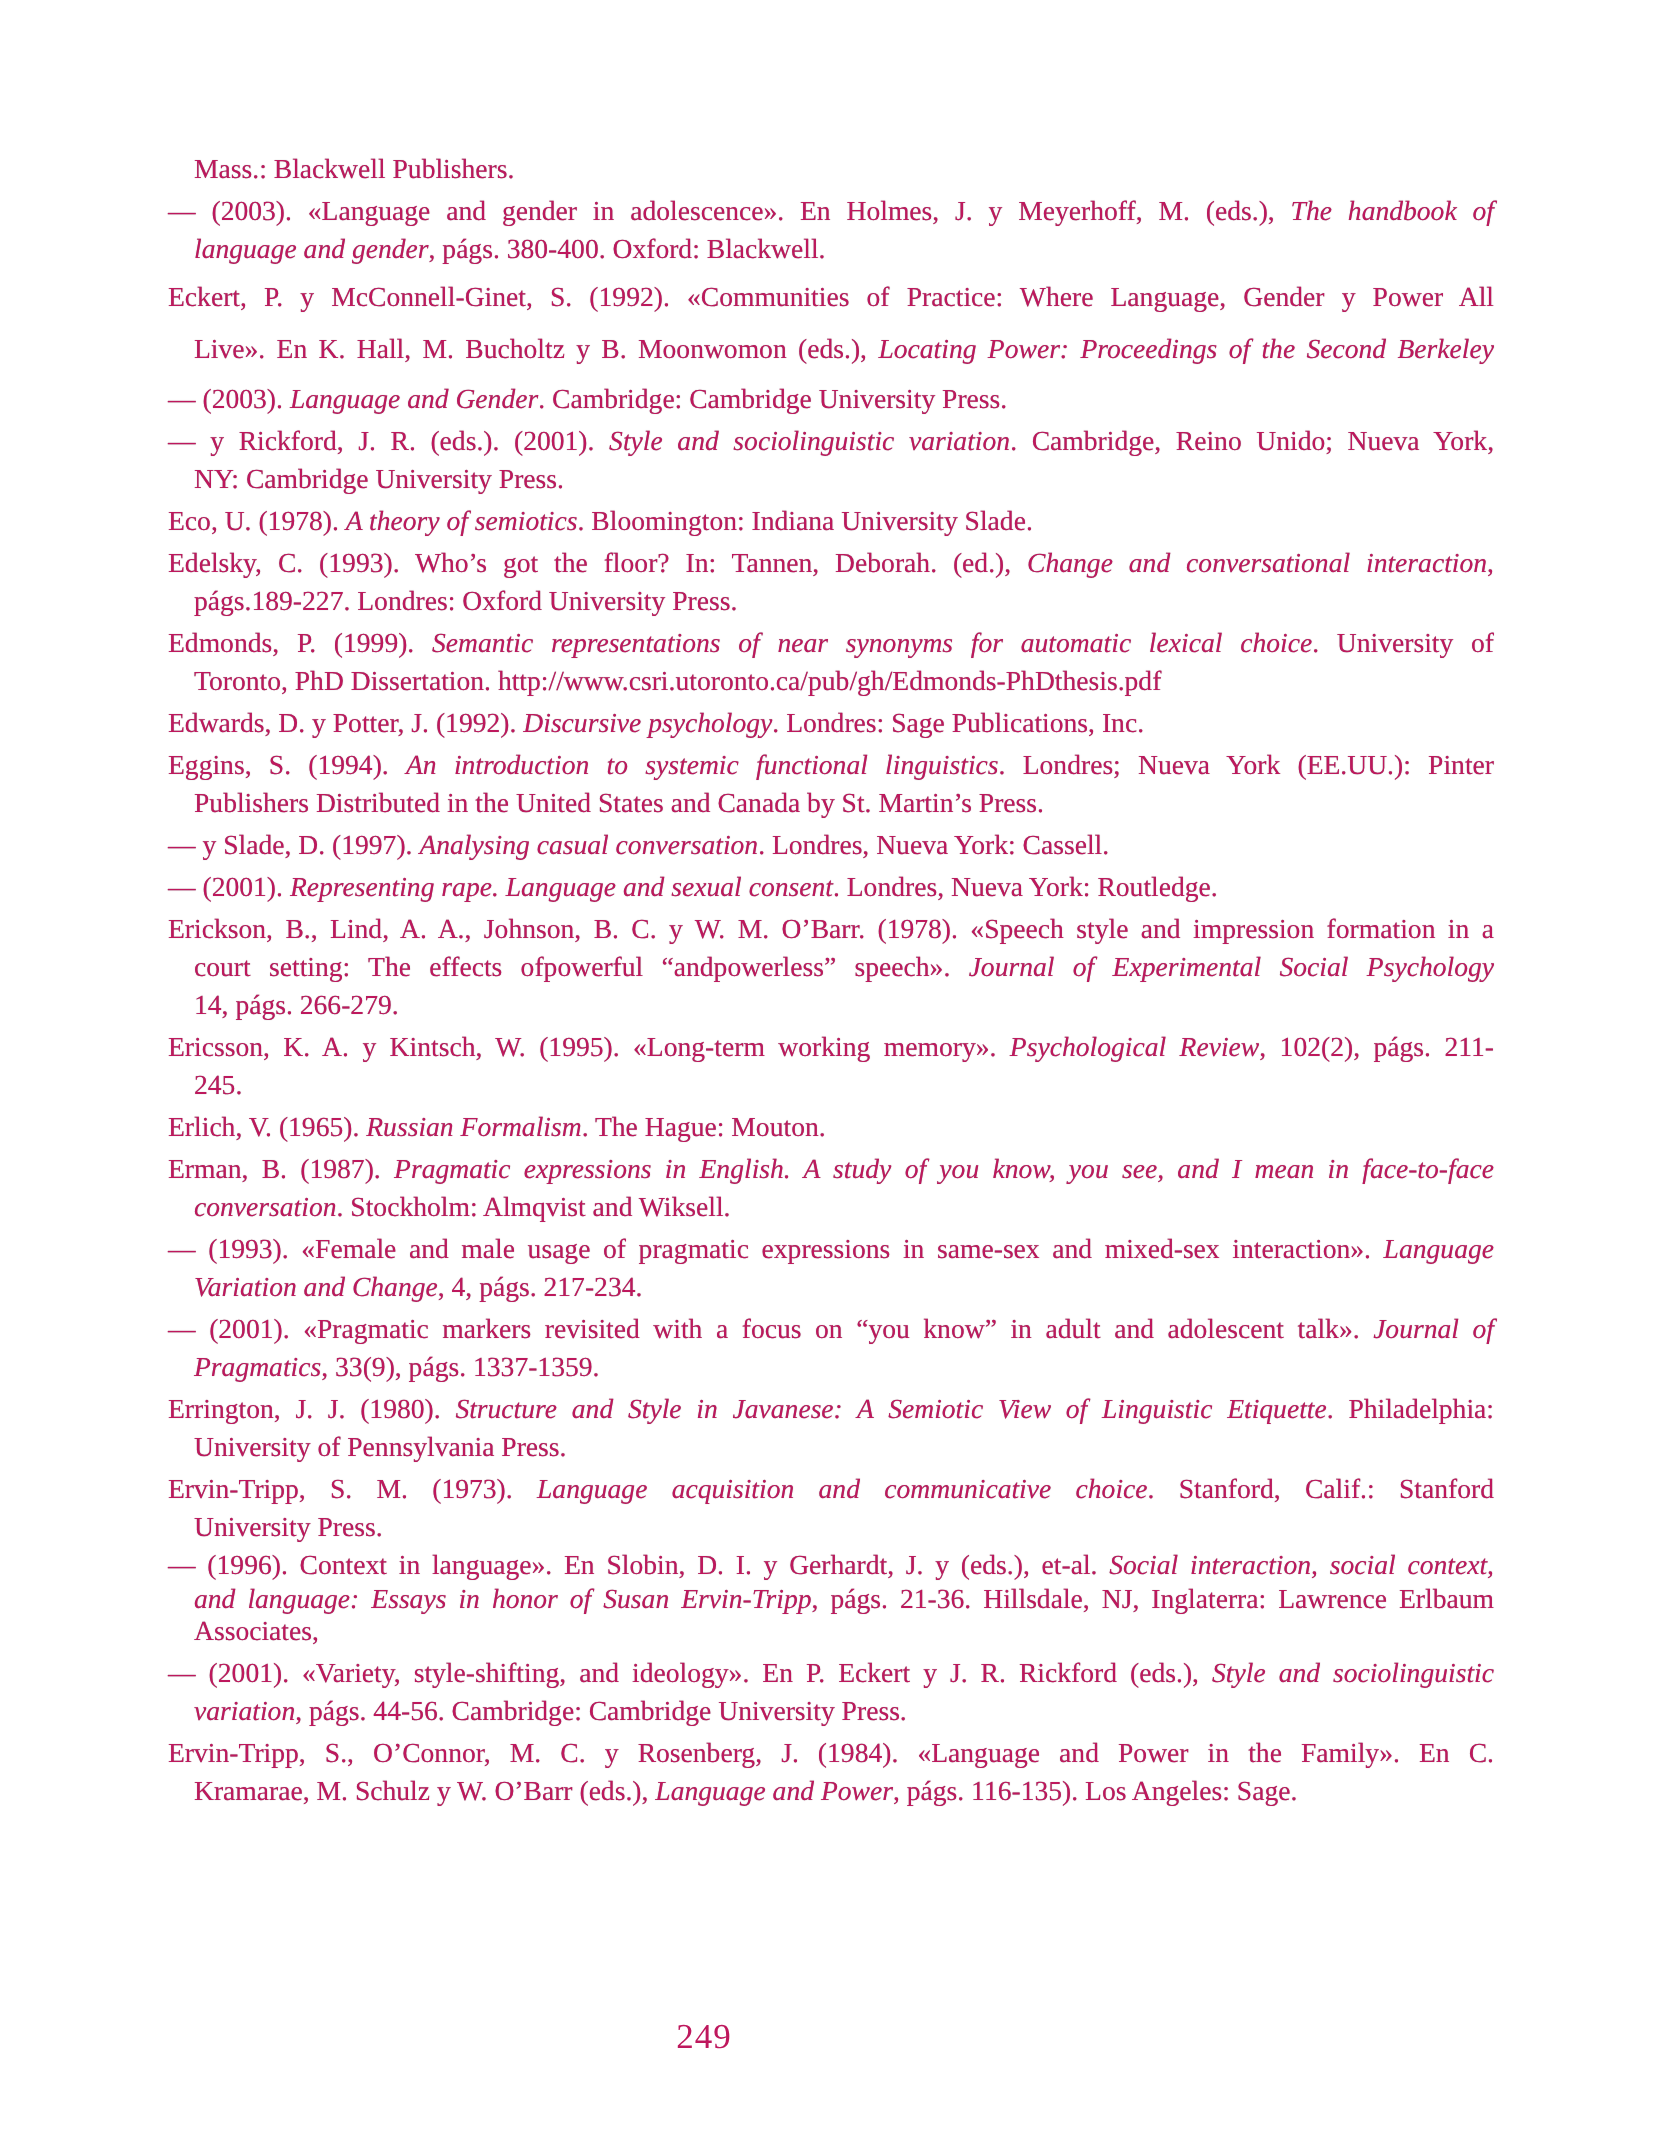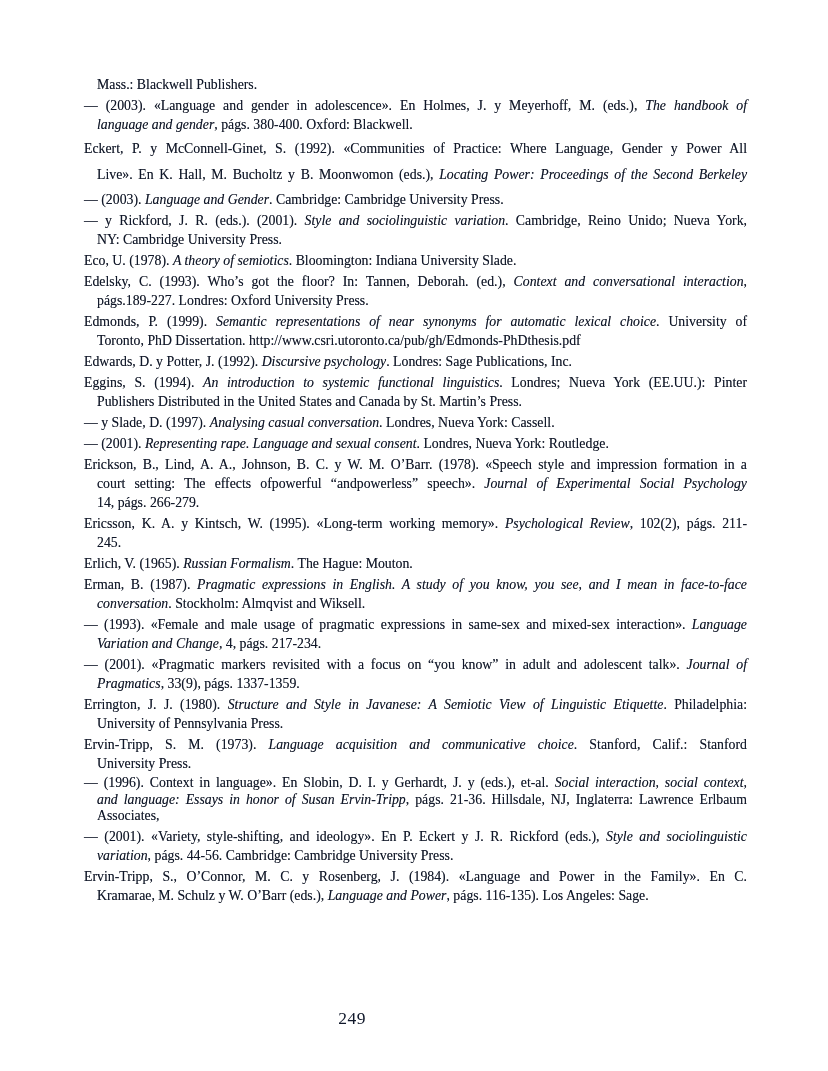--- a/index.html
+++ b/index.html
@@ -2,21 +2,21 @@
 <html><head>
 <meta charset="utf-8">
 <style>
   html, body { margin: 0; padding: 0; background: #ffffff; }
   .page {
     position: relative;
     width: 828px;
     height: 1071px;
     background: #ffffff;
     font-family: "Liberation Serif", serif;
-    color: #0f172a;
+    color: #be185d;
     overflow: hidden;
   }
   .content {
     position: absolute;
     left: 84px;
     top: 75px;
     width: 663px;
     font-size: 13.8px;
     text-shadow: 0 0 0.4px rgba(30,30,30,0.5);
   }
@@ -61,21 +61,21 @@
         <div class="line last"><span>— (2003). </span><i>Language and Gender</i><span>. Cambridge: Cambridge University Press.</span></div>
       </div>
       <div class="entry">
         <div class="line"><span>— y Rickford, J. R. (eds.). (2001). </span><i>Style and sociolinguistic variation</i><span>. Cambridge, Reino Unido; Nueva York,</span></div>
         <div class="line cont last"><span>NY: Cambridge University Press.</span></div>
       </div>
       <div class="entry">
         <div class="line last"><span>Eco, U. (1978). </span><i>A theory of semiotics</i><span>. Bloomington: Indiana University Slade.</span></div>
       </div>
       <div class="entry">
-        <div class="line"><span>Edelsky, C. (1993). Who’s got the floor? In: Tannen, Deborah. (ed.), </span><i>Context and conversational interaction</i><span>,</span></div>
+        <div class="line"><span>Edelsky, C. (1993). Who’s got the floor? In: Tannen, Deborah. (ed.), </span><i>Change and conversational interaction</i><span>,</span></div>
         <div class="line cont last"><span>págs.189-227. Londres: Oxford University Press.</span></div>
       </div>
       <div class="entry">
         <div class="line"><span>Edmonds, P. (1999). </span><i>Semantic representations of near synonyms for automatic lexical choice</i><span>. University of</span></div>
         <div class="line cont last"><span>Toronto, PhD Dissertation. http://www.csri.utoronto.ca/pub/gh/Edmonds-PhDthesis.pdf</span></div>
       </div>
       <div class="entry">
         <div class="line last"><span>Edwards, D. y Potter, J. (1992). </span><i>Discursive psychology</i><span>. Londres: Sage Publications, Inc.</span></div>
       </div>
       <div class="entry">

